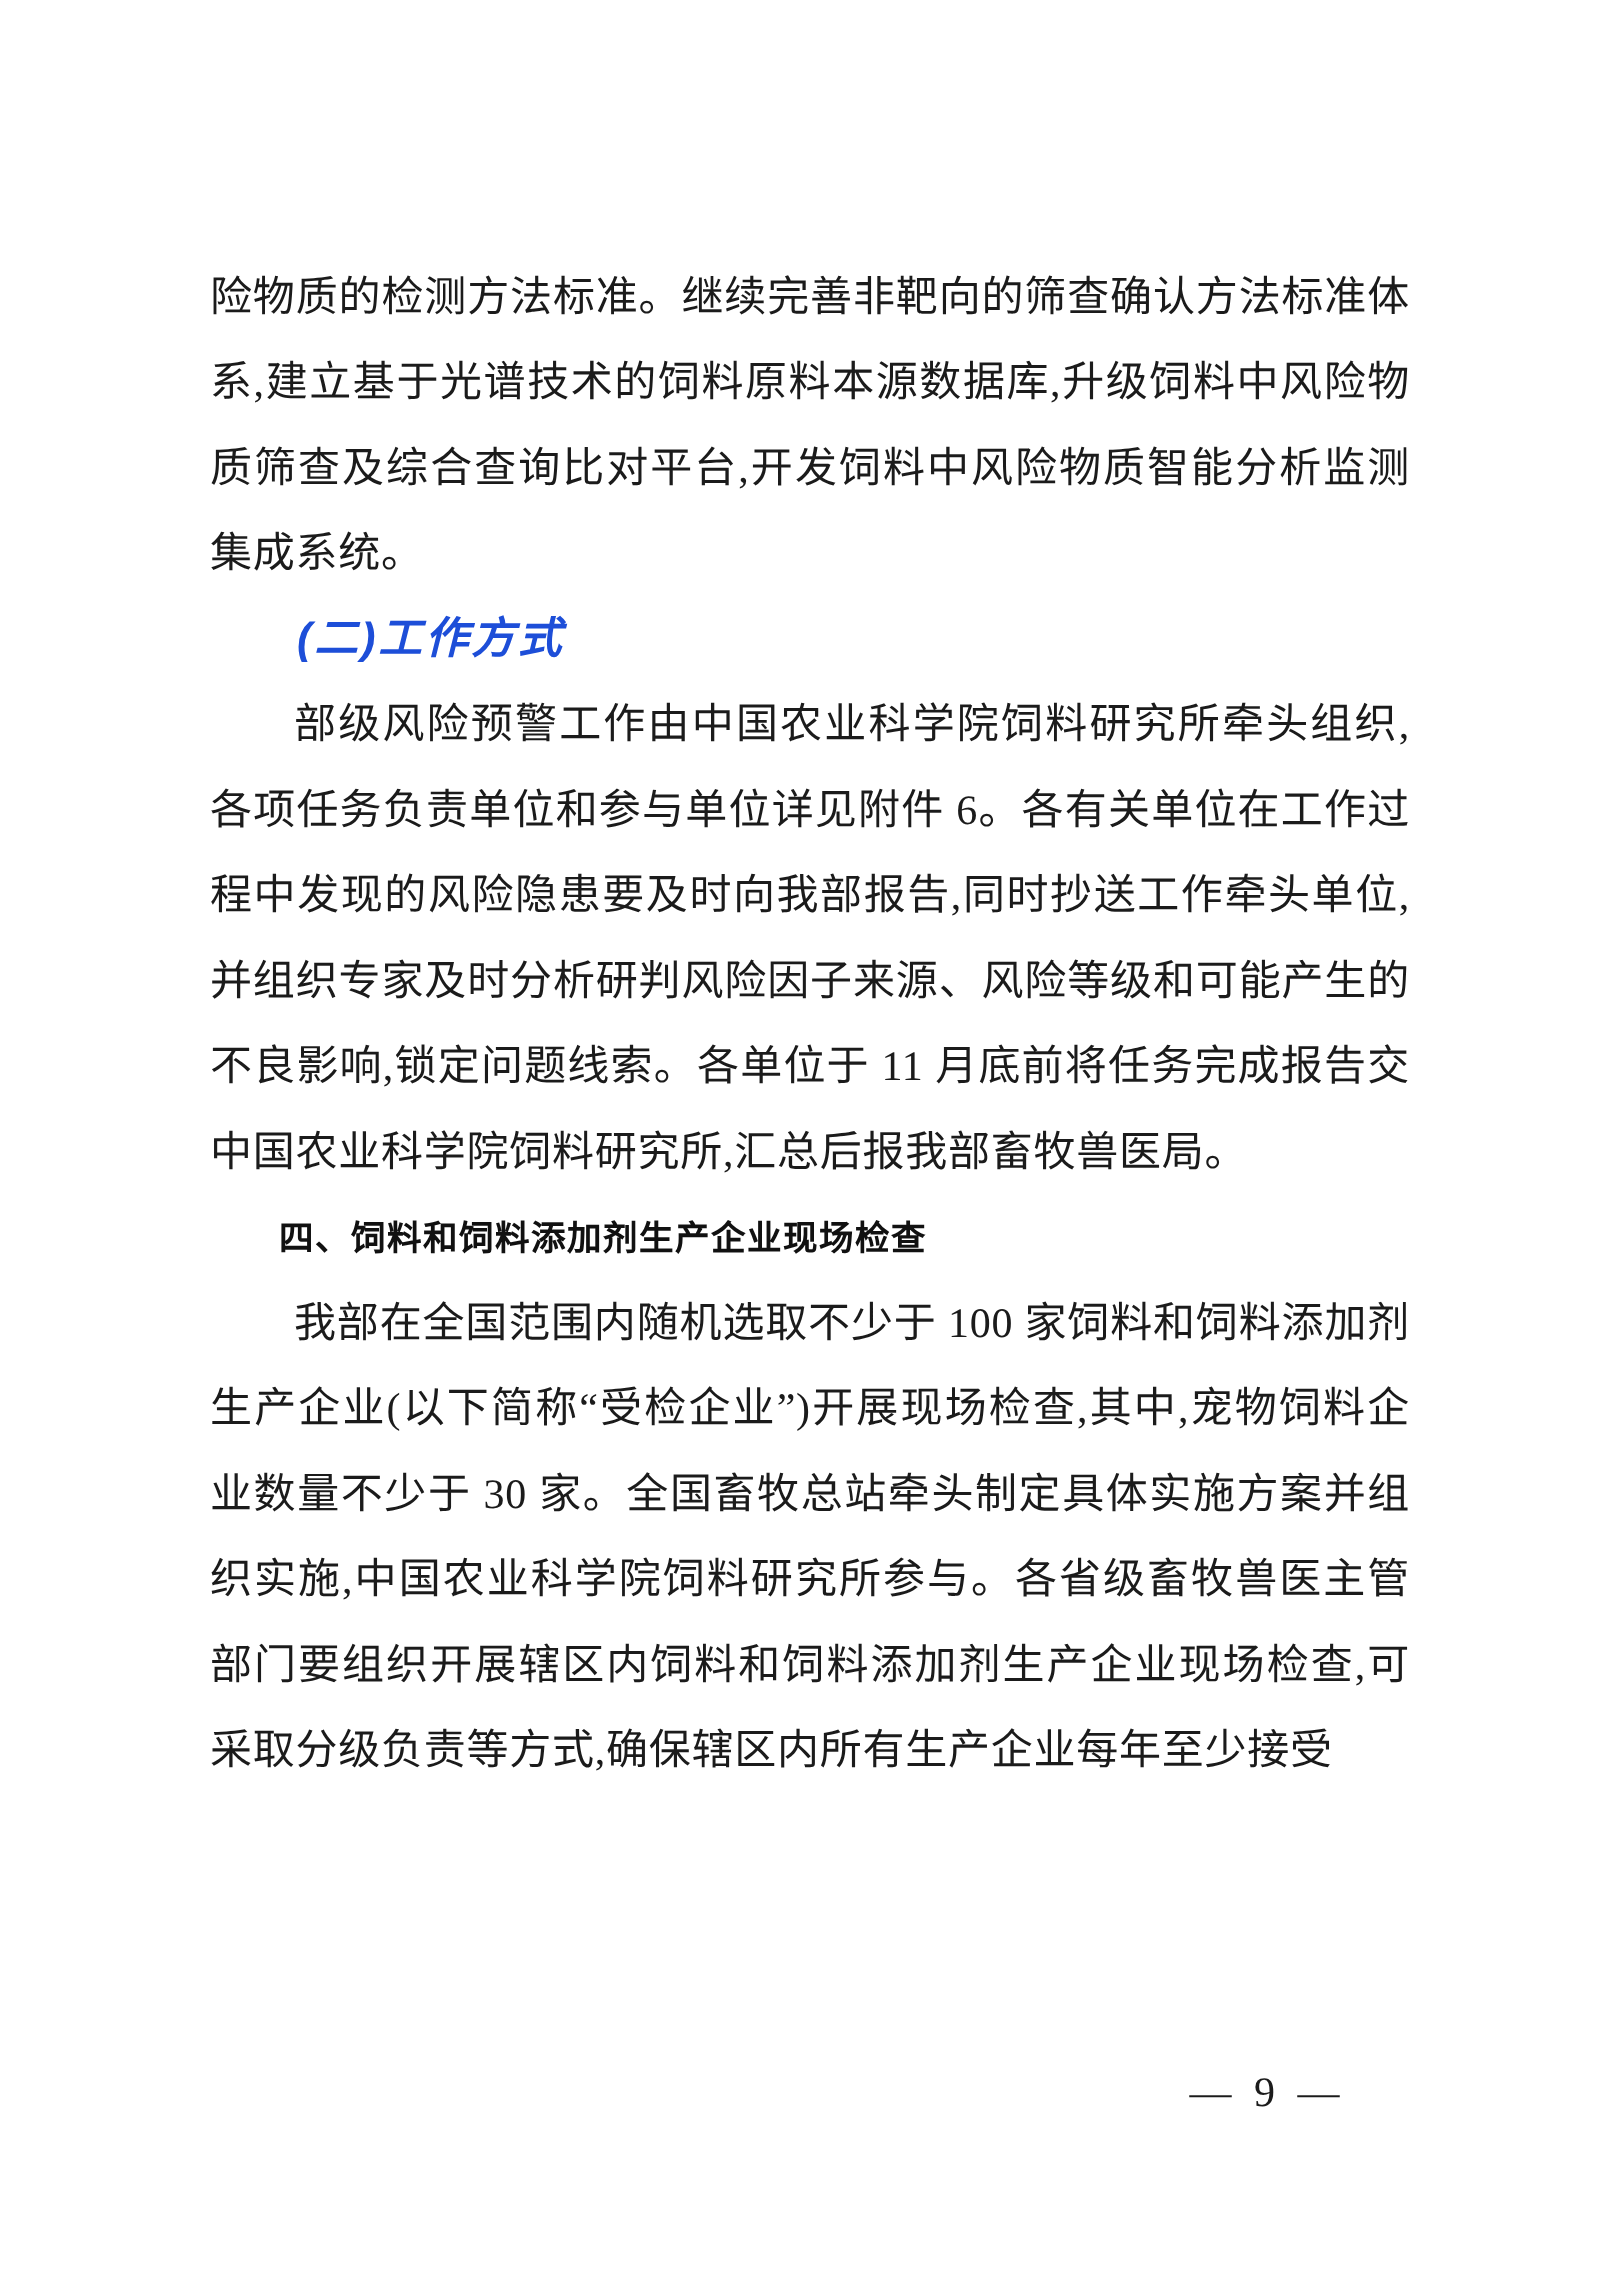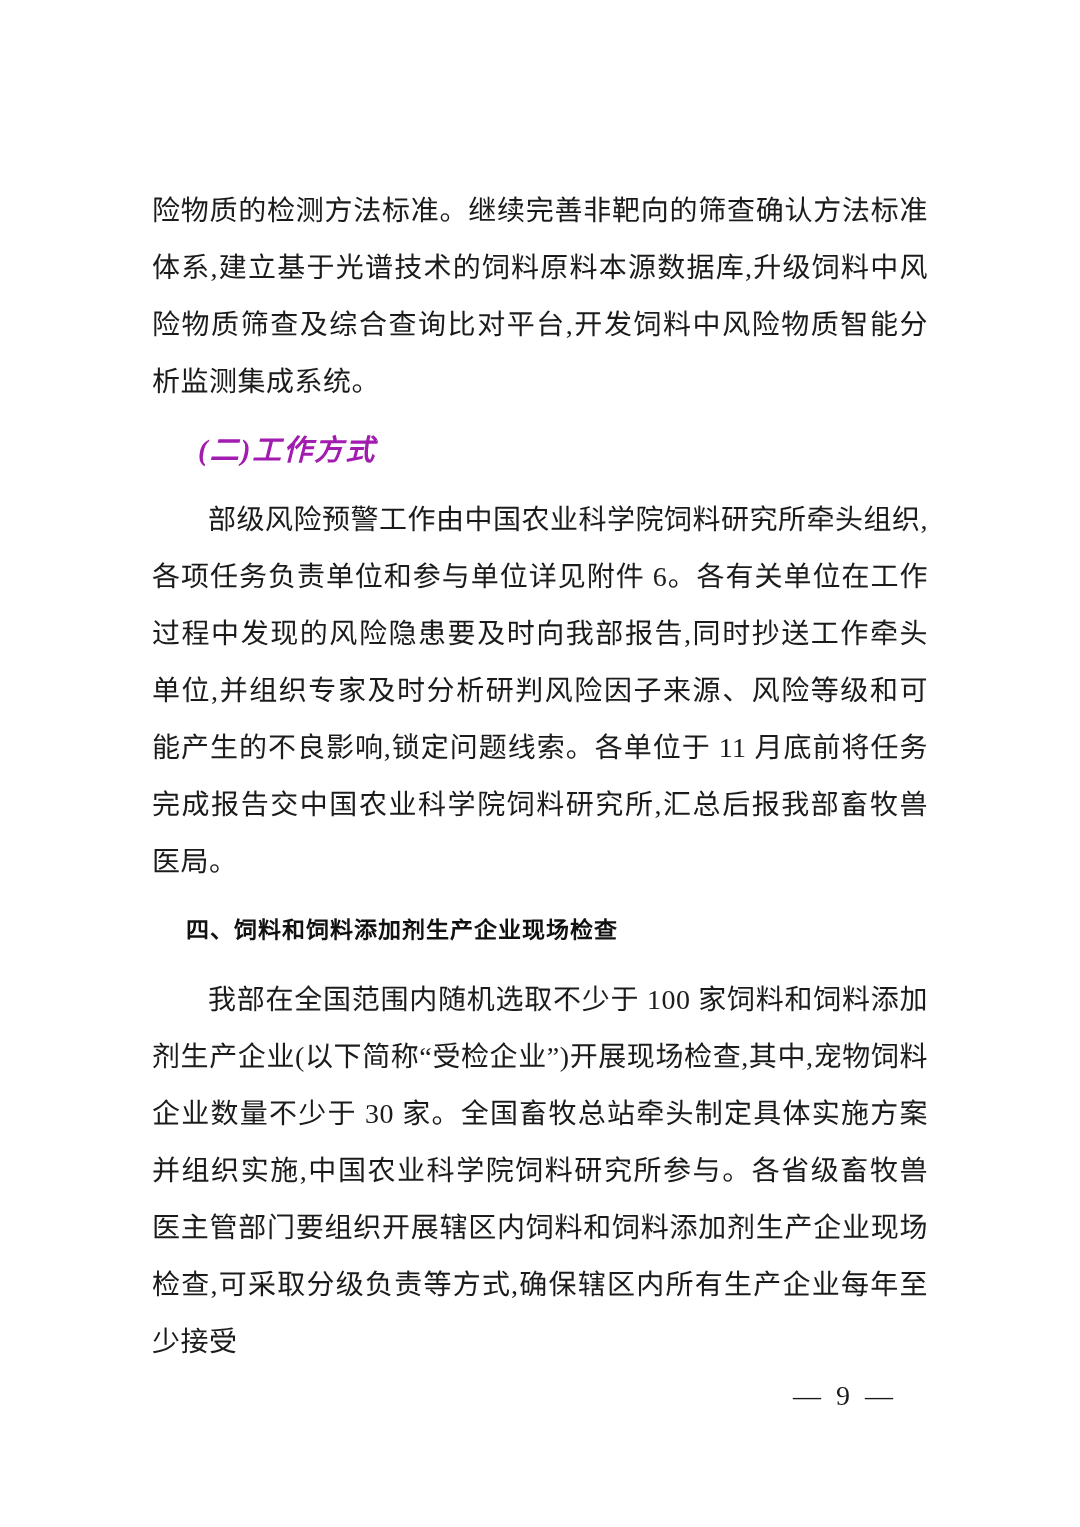--- a/index.html
+++ b/index.html
@@ -16,41 +16,41 @@
     overflow: hidden;
     color: #1b1b1b;
   }
   .textblock {
     position: absolute;
     left: 140px;
     top: 170px;
     width: 800px;
   }
   .para {
-    margin: 12px;
+    margin: 0;
     font-family: "Liberation Serif", "DejaVu Serif", serif;
     font-size: 28px;
     line-height: 57px;
     text-align: justify;
     letter-spacing: 0.5px;
     color: #1b1b1b;
   }
   .para.indent {
     text-indent: 2em;
   }
   .heading-kai {
     margin: 0;
-    font-family: Liberation Serif, serif;
+    font-family: Liberation Sans, sans-serif;
     font-style: italic;
     font-weight: 700;
     font-size: 29px;
     line-height: 57px;
     text-indent: 2em;
     letter-spacing: 2px;
-    color: #a21caf;
+    color: #1d4ed8;
   }
   .heading-hei {
     margin: 0;
     font-family: "Liberation Sans", "DejaVu Sans", sans-serif;
     font-weight: 700;
     font-size: 23px;
     line-height: 57px;
     text-indent: 2em;
     letter-spacing: 1px;
     color: #111111;

